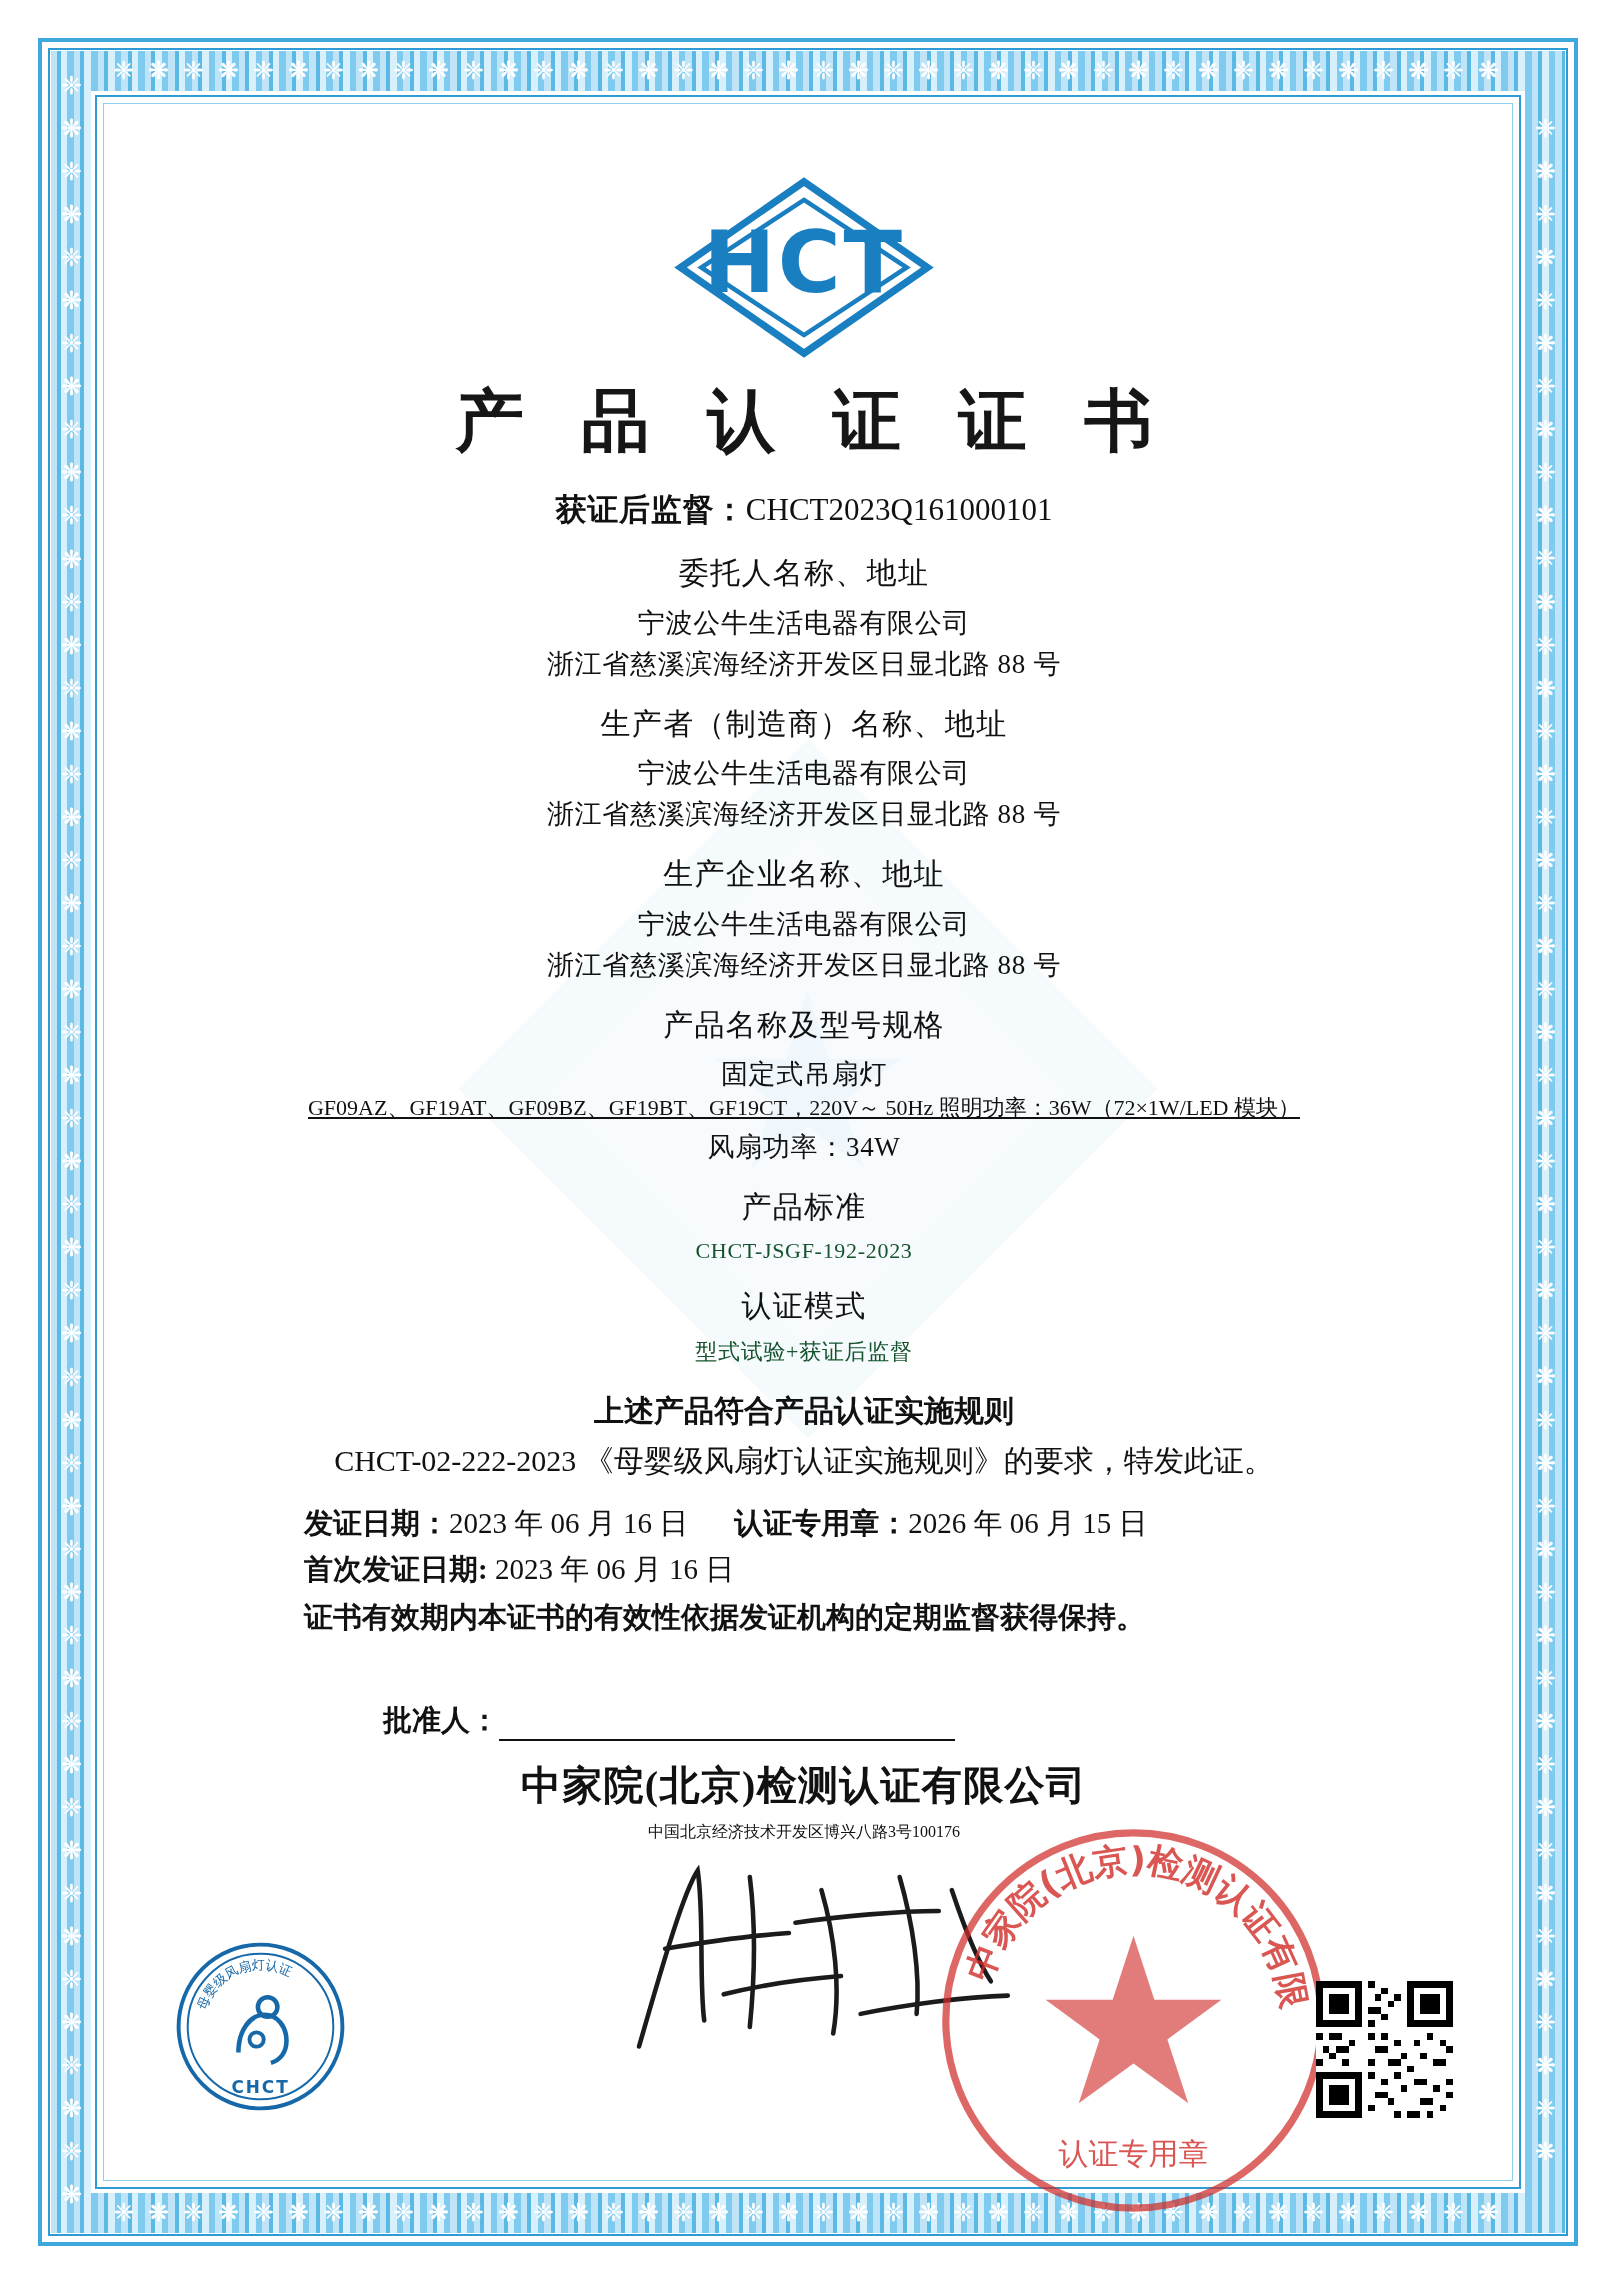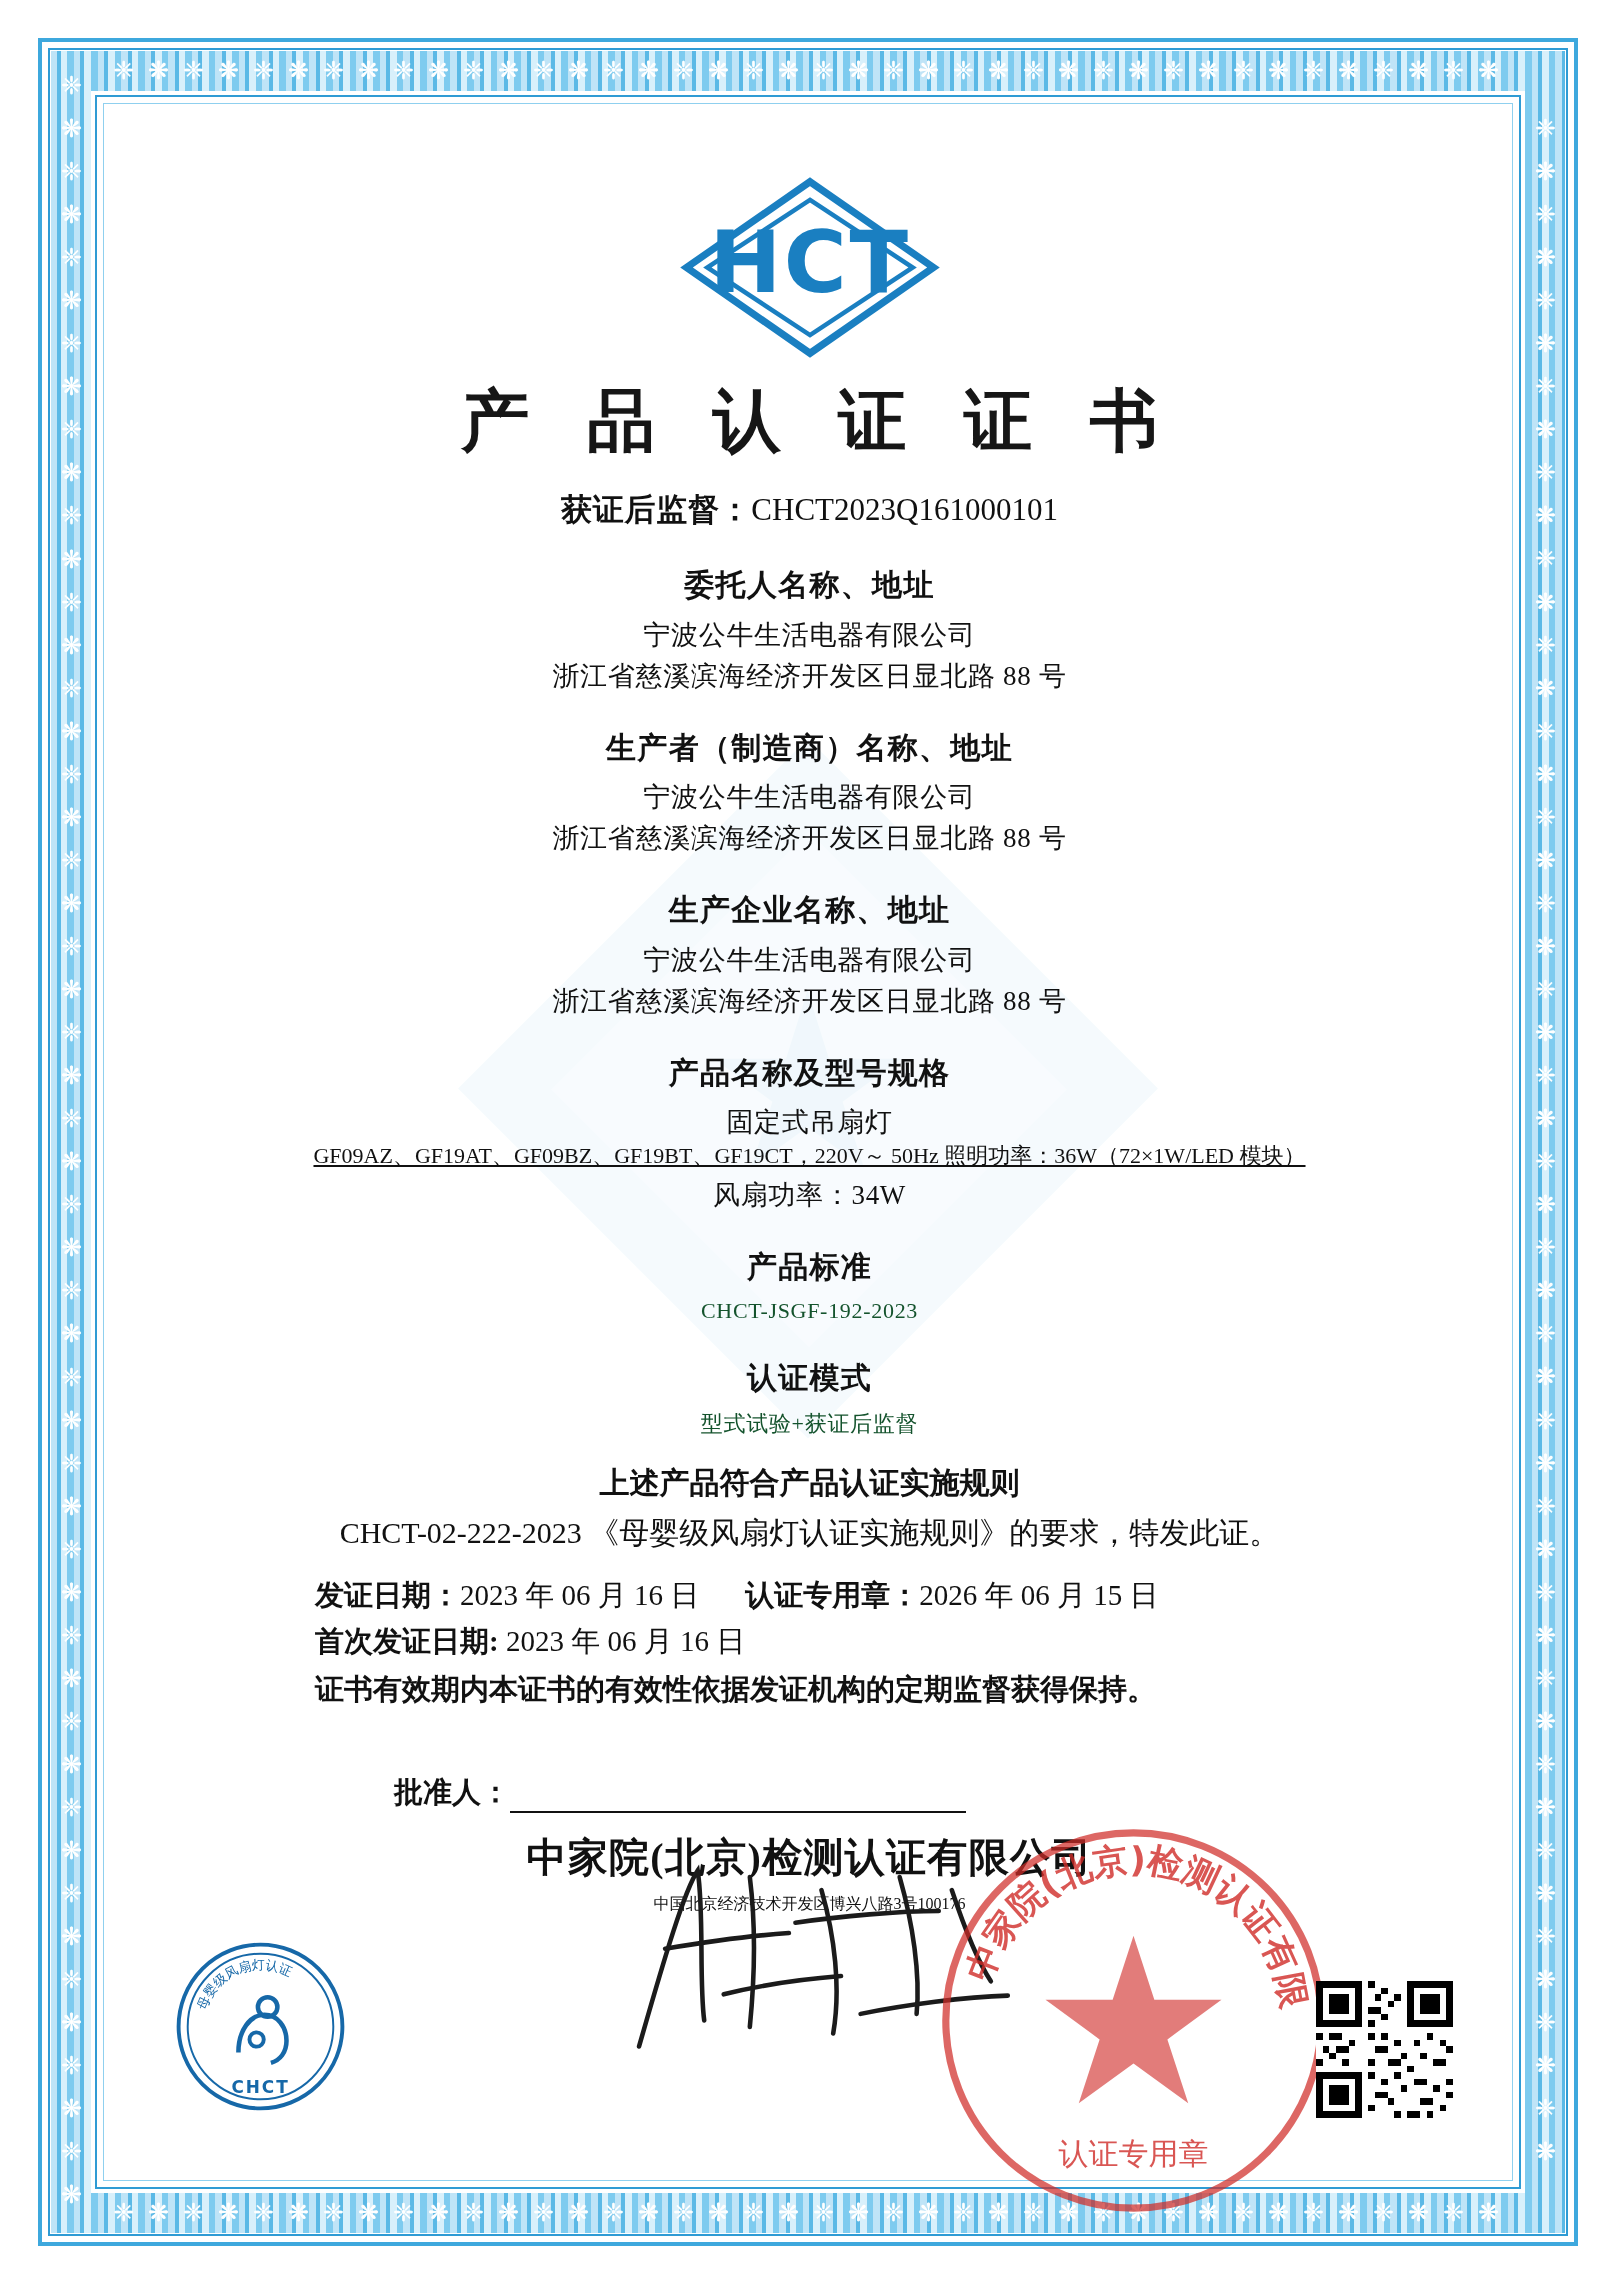--- a/index.html
+++ b/index.html
@@ -129,21 +129,21 @@
     left: 50%; top: 50%;
     width: 195px; height: 195px;
     margin-left: -98px; margin-top: -98px;
     background: #cfe8f6;
     clip-path: polygon(50% 0%, 61% 35%, 98% 35%, 68% 57%, 79% 91%, 50% 70%, 21% 91%, 32% 57%, 2% 35%, 39% 35%);
   }
 
   
   .content {
     position: absolute;
-    left: 133px;
+    left: 122px;
     right: 130px;
     top: 150px;
     text-align: center;
   }
 
   .logo-wrap {
     margin: 19.5px auto 0;
     width: 274px;
     height: 195px;
     position: relative;
@@ -162,23 +162,23 @@
     font-size: 31px;
     color: #111;
     font-weight: bold;
     letter-spacing: 0.7px;
   }
   .cert-no .num {
     font-weight: normal;
     letter-spacing: 0px;
   }
   .sec-head {
-    margin-top: 34px;
+    margin-top: 22px;
     font-size: 30px;
-    font-weight: bold;
+    font-weight: normal;
     color: #111;
     letter-spacing: 1.3px;
     text-align: center;
   }
   .sec-line {
     margin-top: 10.4px;
     font-size: 27px;
     color: #111;
     letter-spacing: 0.7px;
   }

